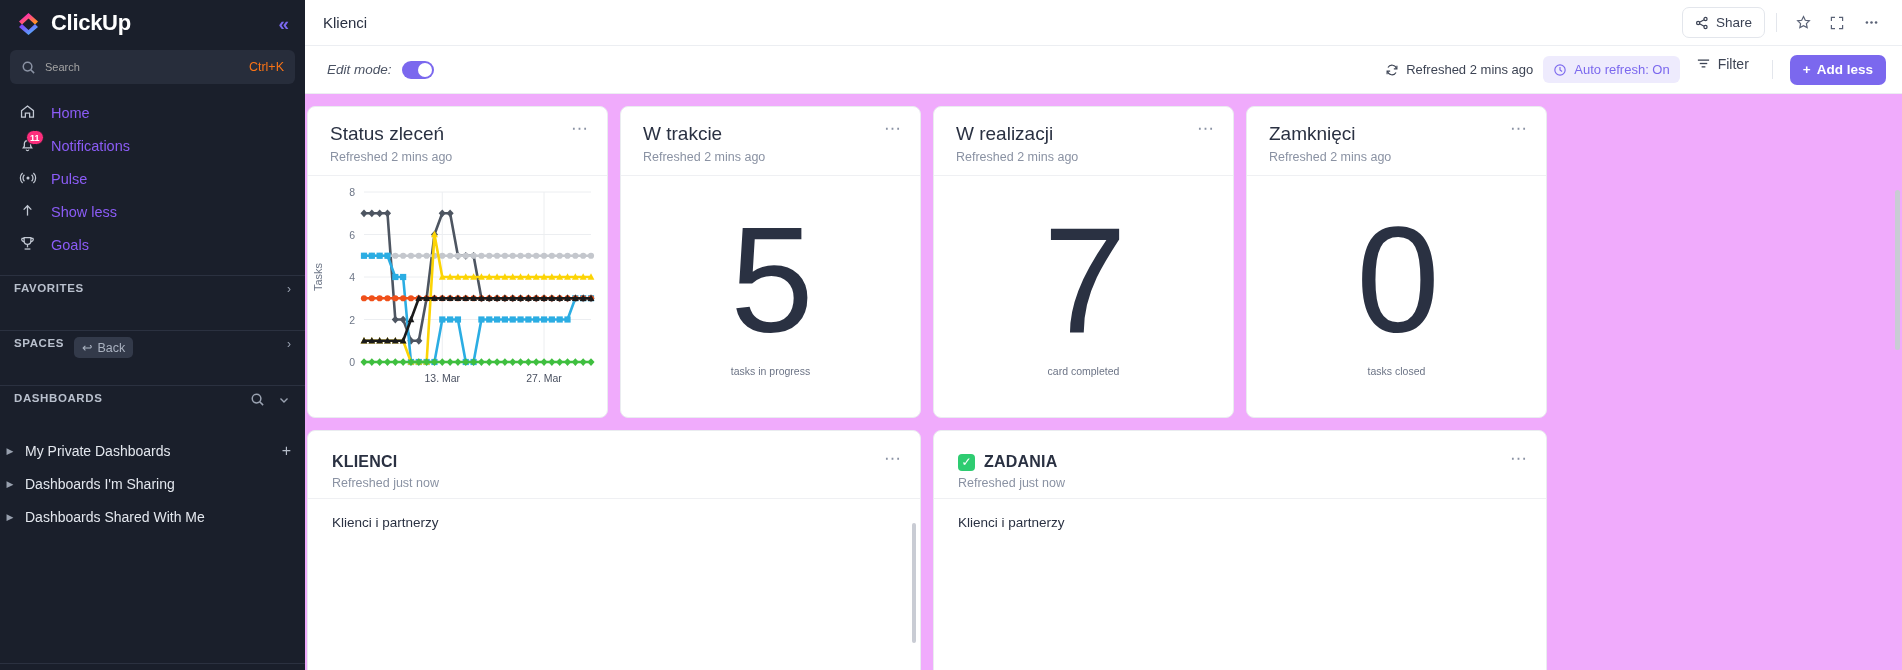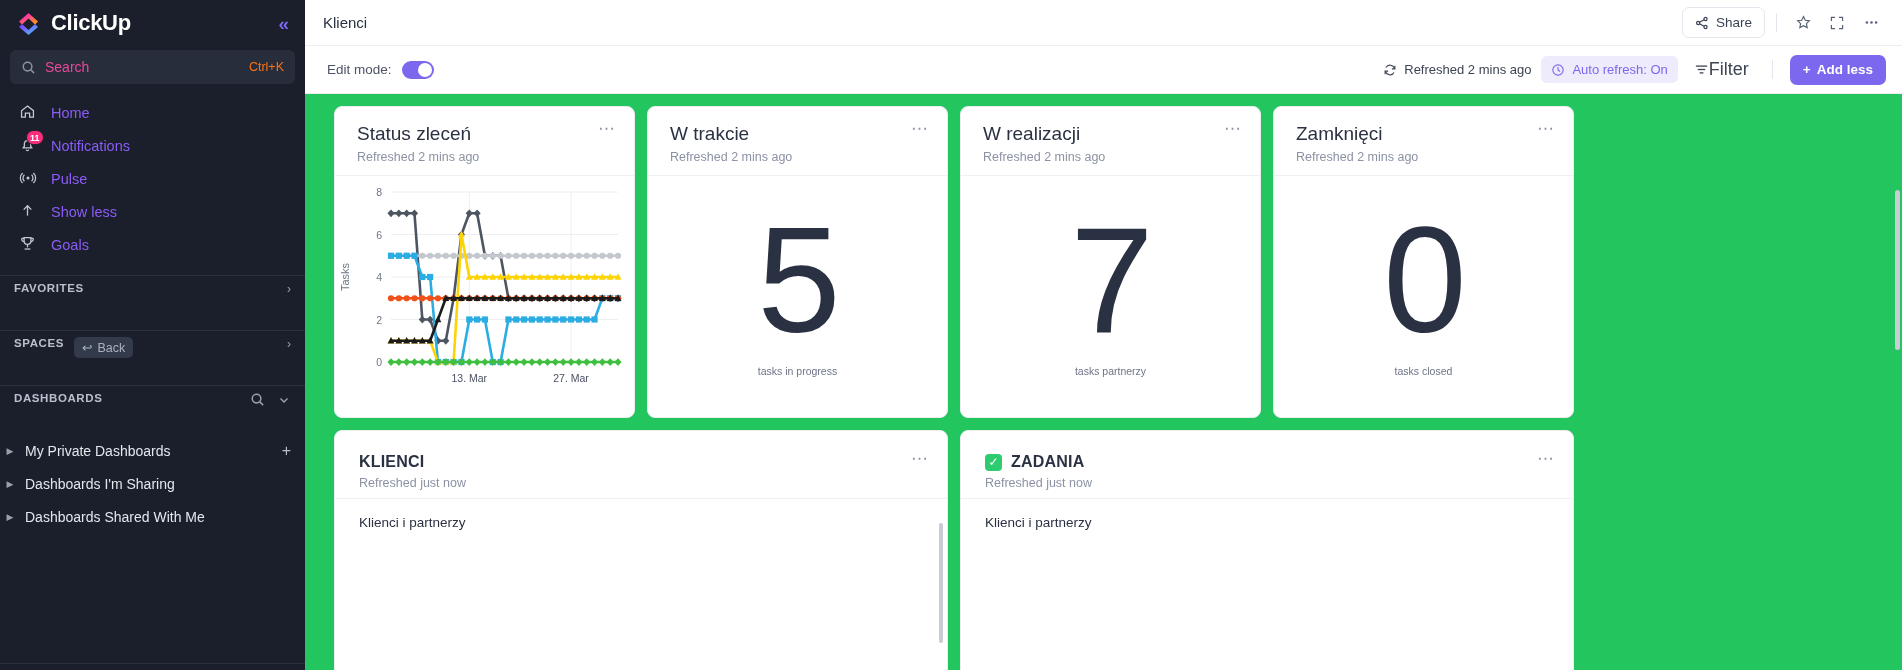--- a/index.html
+++ b/index.html
@@ -25,21 +25,21 @@
   .logo-text { font-size: 22px; font-weight: 700; color: #fff; letter-spacing: -0.3px; }
   .collapse-btn {
     margin-left: auto; color: #7b68ee; font-size: 19px; line-height: 1;
     cursor: pointer; font-weight: 700;
   }
   .sb-search {
     margin: 4px 10px 10px 10px; height: 34px; border-radius: 6px;
     background: #272d3b; display: flex; align-items: center;
     padding: 0 11px; gap: 9px; cursor: text;
   }
-  .sb-search .ph { color: #ec4899; font-size: 14px; flex: 1; }
+  .sb-search .ph { color: #a3a3a3; font-size: 11px; flex: 1; }
   .sb-search .kbd { color: #f97316; font-size: 12.5px; }
   .nav-list { padding: 2px 0 8px 0; }
   .nav-item {
     display: flex; align-items: center; gap: 14px;
     height: 33px; padding: 0 18px; cursor: pointer; position: relative;
   }
   .nav-ico { width: 19px; height: 19px; display: flex; justify-content: center; color: #c3c9d4; position: relative; }
   .nav-label { font-size: 14.5px; color: #8b5cf6; }
   .badge {
     position: absolute; top: -6px; left: 8px;
@@ -86,48 +86,48 @@
     width: 30px; height: 30px; display: flex; align-items: center; justify-content: center;
     color: #5a6276; cursor: pointer; border-radius: 6px;
   }
   .vdiv { width: 1px; height: 19px; background: #e3e6ec; margin: 0 7px; }
 
   .toolbar {
     height: 48px; min-height: 48px; display: flex; align-items: center;
     padding: 0 16px 0 22px; background: #fff; border-bottom: 1px solid #eceef2;
   }
   .edit-mode { display: flex; align-items: center; gap: 10px; }
-  .edit-label { font-size: 13.5px; color: #4b5364; }
+  .edit-label { font-size: 13.5px; color: #4b5364; font-style: italic; }
   .toggle {
     width: 32px; height: 18px; border-radius: 10px; background: #7b68ee;
     position: relative; cursor: pointer;
   }
   .toggle .knob {
     position: absolute; right: 2px; top: 2px; width: 14px; height: 14px;
     border-radius: 50%; background: #fff;
   }
   .toolbar-right { margin-left: auto; display: flex; align-items: center; gap: 10px; }
   .refresh-txt { display: flex; align-items: center; gap: 7px; font-size: 13px; color: #3d4454; }
   .auto-pill {
     display: flex; align-items: center; gap: 7px;
     background: #eeebfd; color: #7b68ee; font-size: 13px;
     border-radius: 6px; height: 27px; padding: 0 10px; cursor: pointer;
   }
   .filter-btn {
-    display: flex; align-items: center; 
-    font-size: 18px; color: #3d4454; cursor: pointer; padding: 0 6px; height: 28px;
+    display: flex; gap: 7px;
+    font-size: 14px; color: #3d4454; cursor: pointer; padding: 0 6px; height: 28px;
   }
   .add-card-btn {
     display: flex; align-items: center; gap: 6px;
     background: #7b68ee; color: #fff; font-size: 13.5px; font-weight: 600;
     border-radius: 7px; height: 30px; padding: 0 13px; cursor: pointer; border: none;
   }
 
   
-  .canvas { flex: 1; overflow: hidden; background: #22c55e; padding: 12px 16px 0 29px; position: relative; }
+  .canvas { flex: 1; overflow: hidden; background: #f0abfc; padding: 12px 16px 0 2px; position: relative; }
   .grid-row { display: flex; gap: 12px; margin-bottom: 12px; }
   .card {
     background: #fff; border: 1px solid #eaecf0; border-radius: 8px;
     display: flex; flex-direction: column; position: relative;
   }
   .card-head { padding: 16px 18px 11px 22px; display: flex; align-items: flex-start; }
   .card-titles { display: flex; flex-direction: column; gap: 5px; }
   .card-title { font-size: 19px; color: #2a3142; font-weight: 400; }
   .card-title.small { font-size: 16px; font-weight: 600; letter-spacing: .2px; }
   .card-sub { font-size: 12.5px; color: #8a92a3; }
@@ -673,21 +673,21 @@
           <div class="card-head">
             <div class="card-titles">
               <span class="card-title">W realizacji</span>
               <span class="card-sub">Refreshed 2 mins ago</span>
             </div>
             <span class="dots">⋯</span>
           </div>
           <div class="card-div"></div>
           <div class="num-body">
             <span class="big-num">7</span>
-            <span class="num-cap">tasks partnerzy</span>
+            <span class="num-cap">card completed</span>
           </div>
         </div>
 
         <div class="card num-card">
           <div class="card-head">
             <div class="card-titles">
               <span class="card-title">Zamknięci</span>
               <span class="card-sub">Refreshed 2 mins ago</span>
             </div>
             <span class="dots">⋯</span>

